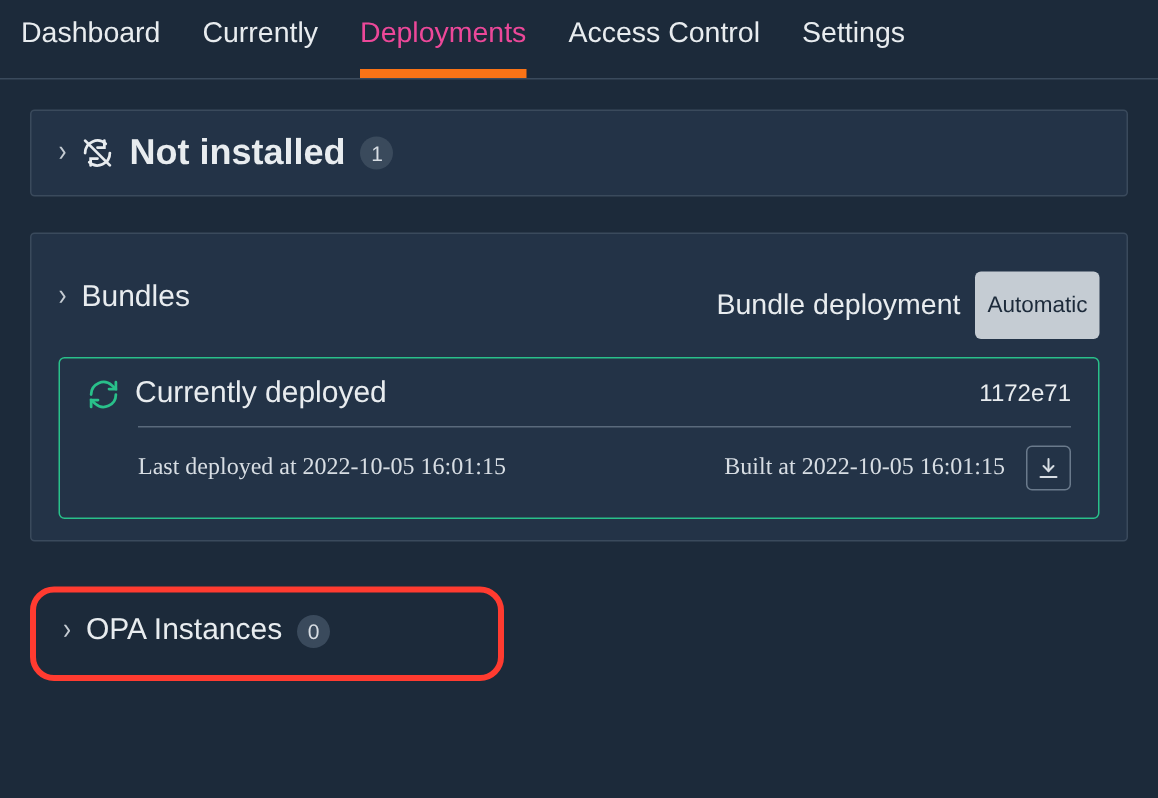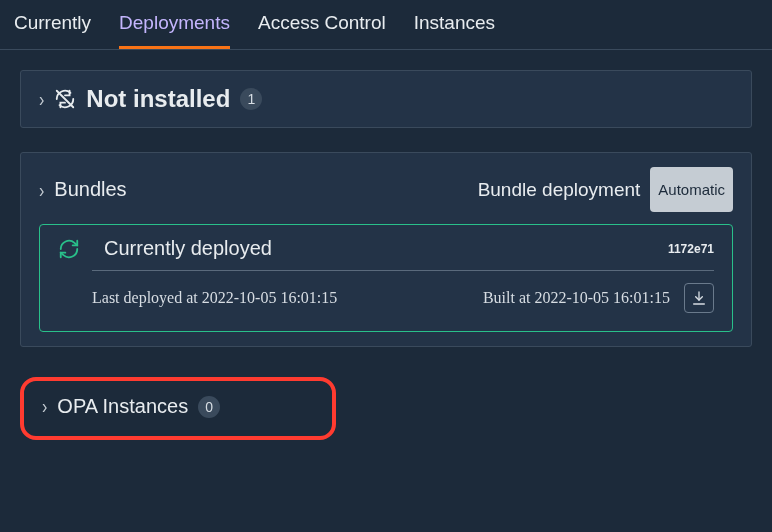--- a/index.html
+++ b/index.html
@@ -19,22 +19,22 @@
       border-bottom: 1px solid #3a4a5c;
     }
     .tab {
       padding-bottom: 12px;
       font-size: 19px;
       color: #e8ecef;
       cursor: pointer;
       border-bottom: 3px solid transparent;
     }
     .tab.active {
-      color: #c4b5fd;
-      border-bottom: 3px solid #f97316;
+      color: #ec4899;
+      border-bottom: 6px solid #f97316;
     }
     .content {
       padding: 20px;
     }
     .panel {
       background: #233347;
       border: 1px solid #3a4a5c;
       border-radius: 3px;
       padding: 14px 18px;
       margin-bottom: 24px;
@@ -79,20 +79,21 @@
     .bundles-head {
       display: flex;
       align-items: center;
       justify-content: space-between;
     }
     .deploy-mode {
       display: flex;
       align-items: center;
       gap: 10px;
       font-size: 19px;
+      margin-top: 11px;
     }
     .pill {
       background: #c5ccd3;
       color: #1c2a3a;
       border-radius: 4px;
       padding: 14px 8px;
       font-size: 15px;
     }
     .deploy-card {
       border: 1px solid #29c08a;
@@ -101,26 +102,25 @@
       padding: 12px 18px 18px 18px;
     }
     .deploy-top {
       display: flex;
       align-items: center;
       justify-content: space-between;
     }
     .deploy-left {
       display: flex;
       align-items: center;
-      gap: 24px;
+      gap: 10px;
       font-size: 20px;
     }
     .hash {
-      font-size: 12px;
-      font-weight: bold;
+      font-size: 16px;
     }
     .deploy-div {
       border: none;
       border-top: 1px solid #5a6a7c;
       margin: 10px 0 12px 34px;
     }
     .deploy-meta {
       display: flex;
       align-items: center;
       justify-content: space-between;
@@ -162,24 +162,25 @@
       margin-top: 18px;
       font-size: 18px;
       color: #e8ecef;
     }
     svg { display: block; }
   </style>
 </head>
 <body>
 
 <div class="tabs">
+  <div class="tab">Dashboard</div>
   <div class="tab">Currently</div>
   <div class="tab active">Deployments</div>
   <div class="tab">Access Control</div>
-  <div class="tab">Instances</div>
+  <div class="tab">Settings</div>
 </div>
 
 <div class="content">
 
   <div class="panel">
     <div class="panel-header">
       <span class="chevron-right">›</span>
       <span>
         <svg width="22" height="22" viewBox="0 0 24 24" fill="none" stroke="#e8ecef" stroke-width="2" stroke-linecap="round">
           <path d="M3 12a9 9 0 0 1 15-6.7"></path>

